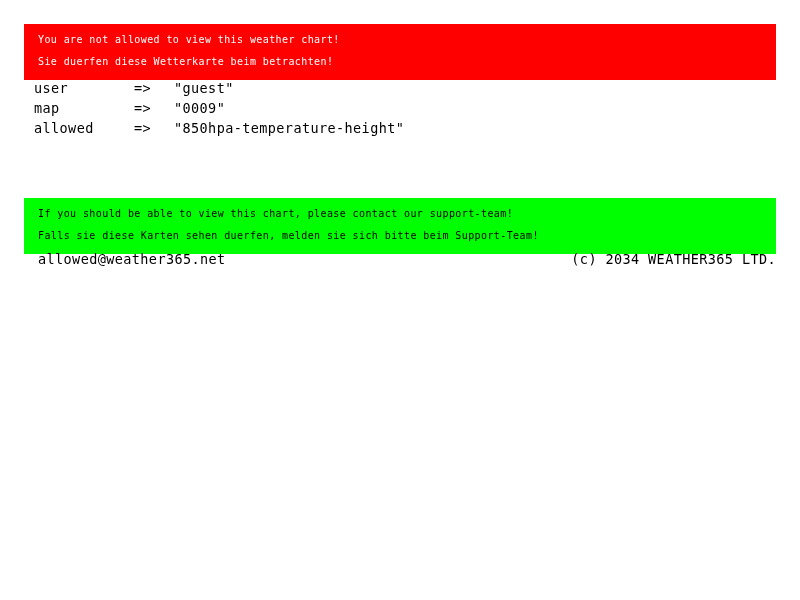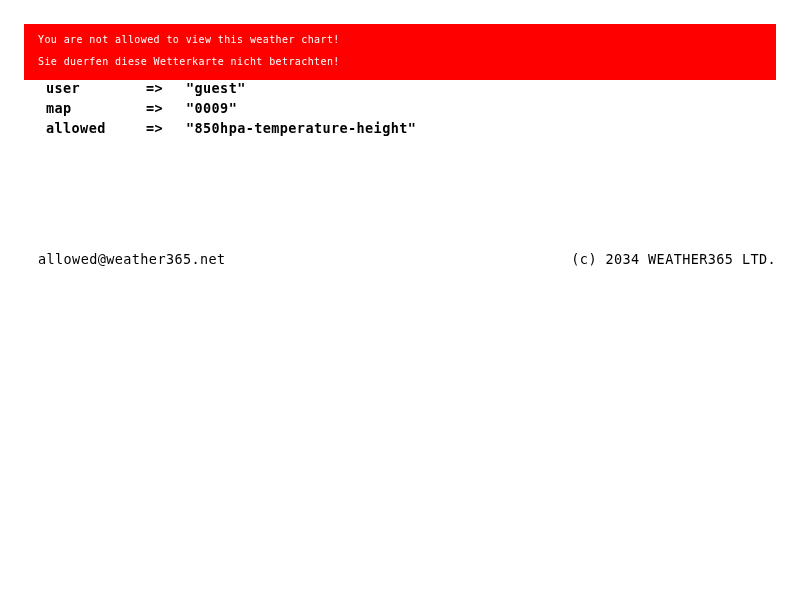--- a/index.html
+++ b/index.html
@@ -39,26 +39,25 @@
   .banner-info {
     top: 198px;
     background: #00ff00;
     color: #000000;
   }
   .banner-line {
     display: block;
   }
   .fields {
     position: absolute;
-    left: 46px;
+    left: 34px;
     top: 80px;
     border-collapse: collapse;
     font-size: 13.5px;
     letter-spacing: 0.4px;
-    font-weight: bold;
   }
   .fields td {
     padding: 0;
     height: 20px;
     vertical-align: top;
     white-space: nowrap;
   }
   .fld-key {
     width: 100px;
   }
@@ -83,21 +82,21 @@
     white-space: nowrap;
   }
 </style>
 </head>
 <body>
 
 <div class="page">
 
   <div class="banner banner-error">
     <span class="banner-line">You are not allowed to view this weather chart!</span>
-    <span class="banner-line">Sie duerfen diese Wetterkarte nicht betrachten!</span>
+    <span class="banner-line">Sie duerfen diese Wetterkarte beim betrachten!</span>
   </div>
 
   <table class="fields">
     <tbody>
       <tr>
         <td class="fld-key">user</td>
         <td class="fld-arrow">=&gt;</td>
         <td class="fld-val">"guest"</td>
       </tr>
       <tr>
@@ -106,19 +105,23 @@
         <td class="fld-val">"0009"</td>
       </tr>
       <tr>
         <td class="fld-key">allowed</td>
         <td class="fld-arrow">=&gt;</td>
         <td class="fld-val">"850hpa-temperature-height"</td>
       </tr>
     </tbody>
   </table>
 
+  <div class="banner banner-info">
+    <span class="banner-line">If you should be able to view this chart, please contact our support-team!</span>
+    <span class="banner-line">Falls sie diese Karten sehen duerfen, melden sie sich bitte beim Support-Team!</span>
+  </div>
 
   <div class="footer">
     <span class="footer-left">allowed@weather365.net</span>
     <span class="footer-right">(c) 2034 WEATHER365 LTD.</span>
   </div>
 
 </div>
 
 </body></html>

